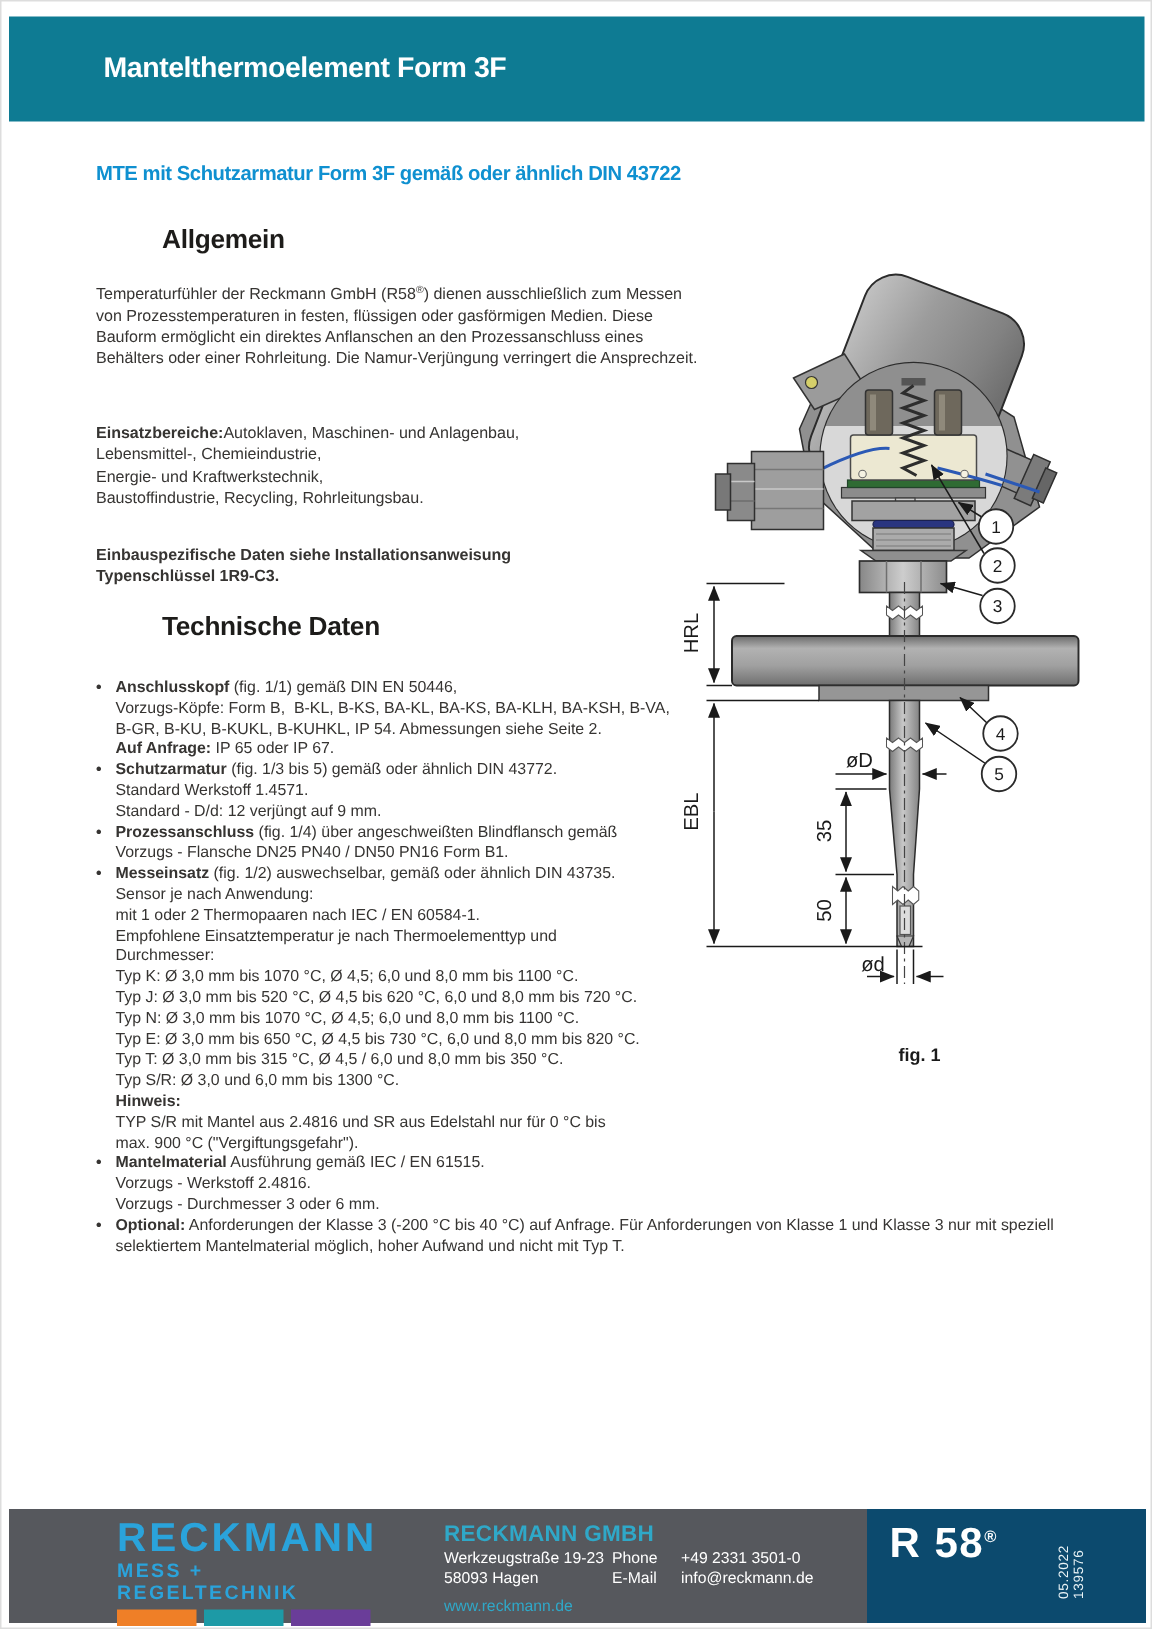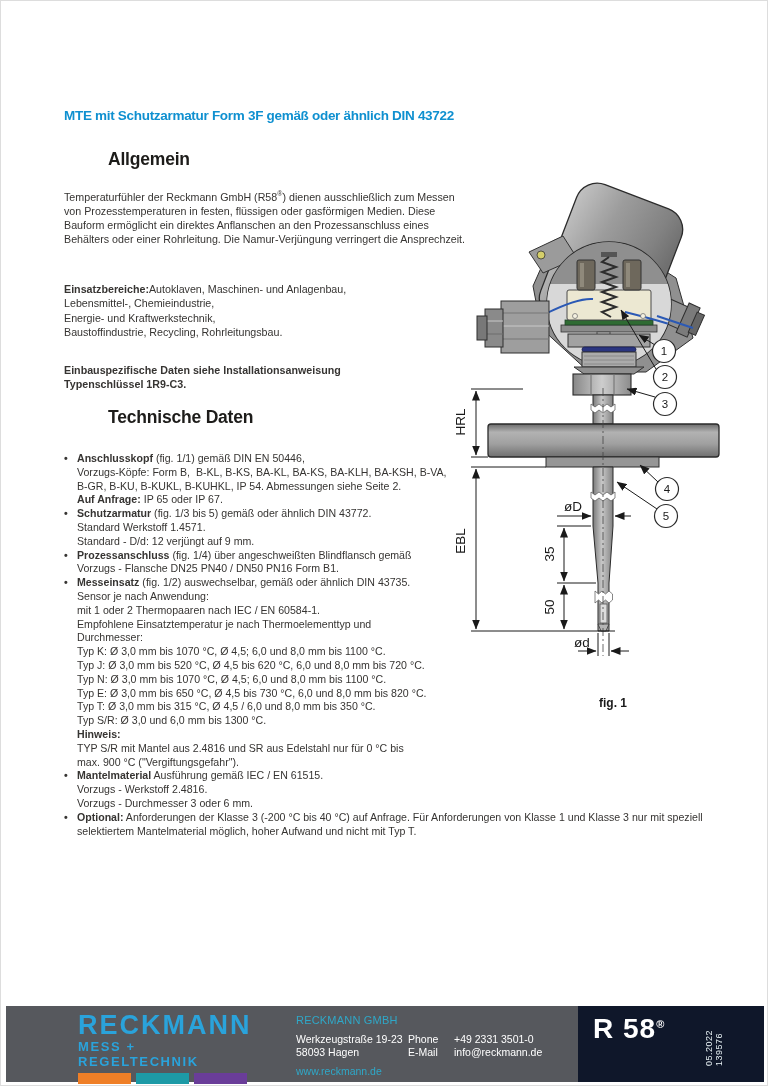--- a/index.html
+++ b/index.html
@@ -33,36 +33,39 @@
   .logo{position:absolute;left:72px;top:6px;width:176px;}
   .logo-name{color:#2aa3db;font-size:27px;font-weight:bold;letter-spacing:2px;line-height:26px;}
   .logo-sub{color:#2aa3db;font-size:13px;font-weight:bold;letter-spacing:1.6px;margin-top:1px;}
   .logo-bars{display:flex;gap:5px;margin-top:4px;}
   .bar{width:53px;height:11px;}
   .bar-orange{background:#ef7f27;}
   .bar-teal{background:#1d9aa6;}
   .bar-purple{background:#6a3d99;}
   .logo-slogan{color:#efefef;font-size:11px;font-style:italic;margin-top:20px;text-align:right;width:176px;}
   .mid{position:absolute;left:290px;top:0;width:270px;height:76px;color:#ffffff;font-size:10.5px;}
-  .mid-company{position:absolute;left:0;top:8px;color:#2fa8c8;font-weight:normal;font-size:11px;letter-spacing:0.2px;}
+  .mid-company{position:absolute;left:0;top:8px;color:#2fa8c8;font-weight:bold;font-size:15px;letter-spacing:0.2px;}
   .mid-address{position:absolute;left:0;top:27px;white-space:pre-line;line-height:13px;}
   .mid-plabels{position:absolute;left:112px;top:27px;white-space:pre-line;line-height:13px;}
   .mid-pvalues{position:absolute;left:158px;top:27px;white-space:pre-line;line-height:13px;}
   .mid-web{position:absolute;left:0;top:59px;color:#2fa8c8;font-weight:normal;font-size:10.5px;}
-  .r58-block{position:absolute;left:572px;top:0;width:186px;height:76px;background:#0f172a;}
+  .r58-block{position:absolute;left:572px;top:0;width:186px;height:76px;background:#0c4a6e;}
   .r58-text{position:absolute;left:15px;top:7px;color:#ffffff;font-size:28px;font-weight:bold;letter-spacing:1px;}
   .r58-reg{font-size:11px;vertical-align:super;}
   .doc-rot{position:absolute;left:112px;top:26px;width:48px;color:#e9f3f6;font-size:9px;line-height:10px;
            transform:rotate(-90deg);transform-origin:center;letter-spacing:0.5px;}
 </style>
 </head>
 <body>
 
 <div class="page">
 
+  <div class="band-top">
+    <div class="band-title">Mantelthermoelement Form 3F</div>
+  </div>
 
   <div class="subtitle">MTE mit Schutzarmatur Form 3F gemäß oder ähnlich DIN 43722</div>
 
   <div class="h1 h-allgemein">Allgemein</div>
 
   <div class="intro bodytxt"><span>Temperaturfühler der Reckmann GmbH (R58</span><span class="sup">®</span><span>) dienen ausschließlich zum Messen von Prozesstemperaturen in festen, flüssigen oder gasförmigen Medien. Diese Bauform ermöglicht ein direktes Anflanschen an den Prozessanschluss eines Behälters oder einer Rohrleitung. Die Namur-Verjüngung verringert die Ansprechzeit.</span></div>
 
   <div class="einsatz bodytxt"><span class="b">Einsatzbereiche:</span><span>Autoklaven, Maschinen- und Anlagenbau,
 Lebensmittel-, Chemieindustrie,
 Energie- und Kraftwerkstechnik,

